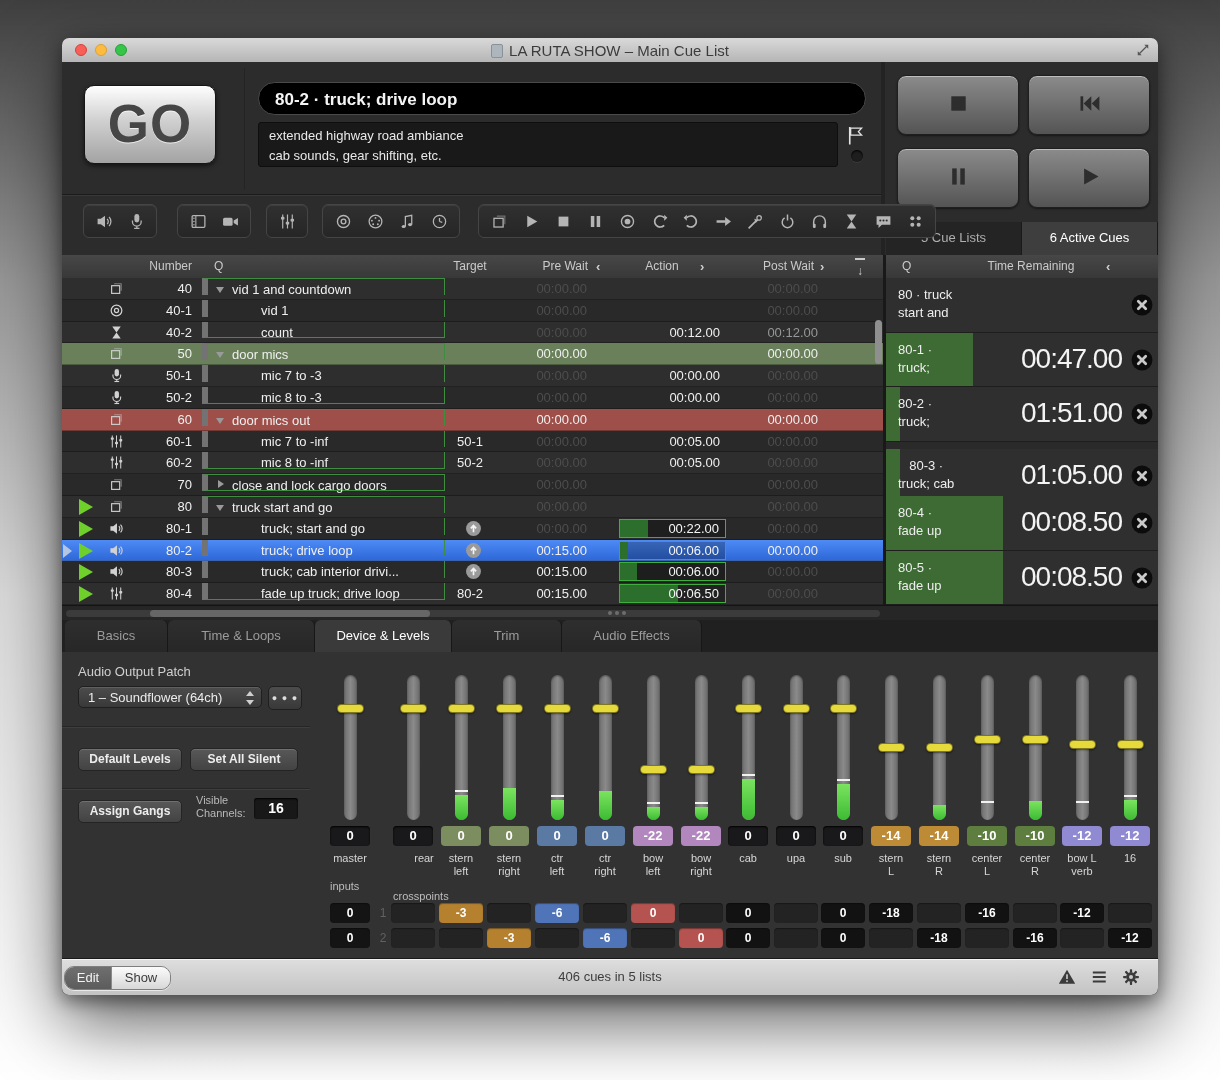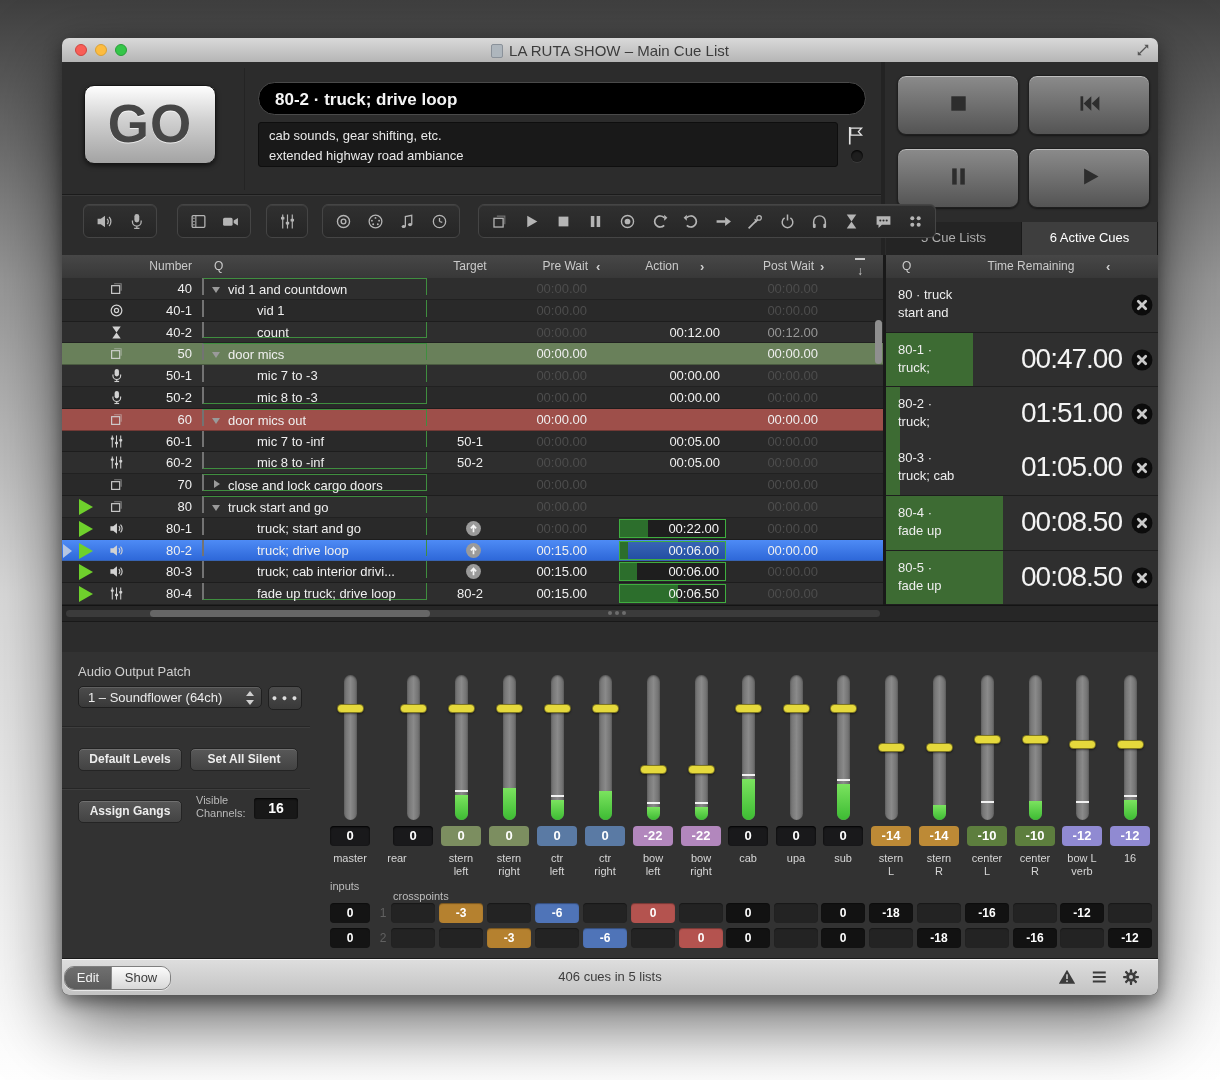--- a/index.html
+++ b/index.html
@@ -53,21 +53,21 @@
   .chev{font-weight:700;font-size:13px;color:#d0d0d0}
   .sortic{position:absolute;left:793px;top:3px;width:10px;text-align:center;color:#cacaca;font-size:12px;line-height:16px;border-top:2px solid #cacaca}
   
   #cue-rows{position:absolute;left:0;top:216px;width:822px;height:327px;background:#262626;overflow:hidden}
   .crow{position:absolute;left:0;width:822px;height:21.8px;box-sizing:border-box;border-bottom:1px solid rgba(0,0,0,.28);font-size:13px;color:#efefef}
   .crow.even{background:#2e2e2e}.crow.odd{background:#292929}
   .crow .ph{position:absolute;left:1px;top:4px;width:0;height:0;border-top:7px solid transparent;border-bottom:7px solid transparent;border-left:9px solid #b5c6e3}
   .crow .ptri{position:absolute;left:17px;top:3px;width:0;height:0;border-top:8px solid transparent;border-bottom:8px solid transparent;border-left:14px solid #6fd02c}
   .crow .cic{position:absolute;left:47px;top:3px;width:18px;height:16px}
   .crow .num{position:absolute;left:66px;width:64px;text-align:right;line-height:21.8px}
-  .qb{position:absolute;left:140px;width:225px;top:0;bottom:4px;border-left:2px solid #737373;border-right:1px solid #3f8e3f;box-sizing:border-box}
+  .qb{position:absolute;left:140px;width:243px;top:0;bottom:4px;border-left:6px solid #737373;border-right:1px solid #3f8e3f;box-sizing:border-box}
   .qb.t{border-top:1px solid #3f8e3f}.qb.b{border-bottom:1px solid #3f8e3f}
   .disc-o{position:absolute;left:8px;top:8px;width:0;height:0;border-left:4.5px solid transparent;border-right:4.5px solid transparent;border-top:6px solid #9a9a9a}
   .disc-c{position:absolute;left:10px;top:5px;width:0;height:0;border-top:4.5px solid transparent;border-bottom:4.5px solid transparent;border-left:6px solid #9a9a9a}
   .qn{position:absolute;line-height:21.8px;white-space:nowrap}
   .qn.grp{left:24px}.qn.chld{left:53px}
   .tgt{position:absolute;left:368px;width:80px;text-align:center;line-height:21.8px}
   .tgtic{position:absolute;left:403px;top:2px;width:17px;height:17px}
   .pre{position:absolute;left:430px;width:95px;text-align:right;line-height:21.8px}
   .act{position:absolute;left:563px;width:95px;text-align:right;line-height:21.8px}
   .post{position:absolute;left:660px;width:96px;text-align:right;line-height:21.8px}
@@ -150,22 +150,22 @@
             <line x1="4" y1="12" x2="12" y2="4" stroke="#555" stroke-width="1.4"></line>
           </svg></span>
     </div>
 
     <div id="content">
 
       <div id="go-btn">GO</div>
       <div class="standby-sep"></div>
       <div id="cue-pill">80-2 · truck; drive loop</div>
       <div id="cue-notes">
+          <div>extended highway road ambiance</div>
           <div>cab sounds, gear shifting, etc.</div>
-          <div>extended highway road ambiance</div>
         </div>
       <span id="flag"><svg width="20" height="20" viewBox="0 0 16 16">
             <line x1="3" y1="1.5" x2="3" y2="15.5" stroke="#e2e2e2" stroke-width="1.3"></line>
             <path d="M3.7 2.5h8.7l-2.5 2.8 2.5 2.8H3.7z" fill="none" stroke="#e2e2e2" stroke-width="1.1"></path>
           </svg></span>
       <div id="flag-dot"></div>
       <div class="hsep1"></div>
       <div class="hsep1b"></div>
       <div class="vsep-right"></div>
 
@@ -678,21 +678,21 @@
             <span class="afill" style="width:14px;background:#3d6b33"></span>
             <span class="aq">80-2 ·
 truck;</span>
             <span class="at2">01:51.00</span>
             <span class="ax"><svg width="22" height="22" viewBox="0 0 16 16">
                 <circle cx="8" cy="8" r="7.6" fill="#0c0c0c"></circle>
                 <line x1="5.3" y1="5.3" x2="10.7" y2="10.7" stroke="#c9c9c9" stroke-width="2" stroke-linecap="round"></line>
                 <line x1="10.7" y1="5.3" x2="5.3" y2="10.7" stroke="#c9c9c9" stroke-width="2" stroke-linecap="round"></line>
               </svg></span>
           </div>
-          <div class="acue" style="top: 163px;">
+          <div class="acue" style="top: 171px; text-align: center;">
             <span class="afill" style="width:14px;background:#3d6b33"></span>
             <span class="aq">80-3 ·
 truck; cab</span>
             <span class="at2">01:05.00</span>
             <span class="ax"><svg width="22" height="22" viewBox="0 0 16 16">
                 <circle cx="8" cy="8" r="7.6" fill="#0c0c0c"></circle>
                 <line x1="5.3" y1="5.3" x2="10.7" y2="10.7" stroke="#c9c9c9" stroke-width="2" stroke-linecap="round"></line>
                 <line x1="10.7" y1="5.3" x2="5.3" y2="10.7" stroke="#c9c9c9" stroke-width="2" stroke-linecap="round"></line>
               </svg></span>
           </div>
@@ -724,20 +724,27 @@
         <div class="htrack">
             <div class="hthumb"></div>
           </div>
         <div class="grip">
             <i></i>
             <i></i>
             <i></i>
           </div>
       </div>
 
+      <div class="itabs">
+        <div class="itab" style="left:3px;width:103px">Basics</div>
+        <div class="itab" style="left:106px;width:147px">Time &amp; Loops</div>
+        <div class="itab active" style="left:253px;width:137px">Device &amp; Levels</div>
+        <div class="itab" style="left:390px;width:110px">Trim</div>
+        <div class="itab" style="left:500px;width:140px">Audio Effects</div>
+      </div>
 
       <div id="inspector">
         <div class="ilabel">Audio Output Patch</div>
         <div class="drop"><span>1 – Soundflower (64ch)</span>
           <span class="stepper">
               <i class="up"></i>
               <i class="dn"></i>
             </span>
         </div>
         <div class="morebtn">● ● ●</div>
@@ -750,21 +757,21 @@
         <div class="vcval">16</div>
         <div class="xlab" style="left:268px;top:228px">inputs</div>
         <div class="xlab" style="left:331px;top:238px">crosspoints</div>
       <div class="ftrack" style="left: 281.5px; top: 23px;"></div>
           <div class="fhandle" style="left: 274.5px; top: 52px; background: rgb(229, 217, 60);"></div>
           <div class="fval" style="left: 268px; top: 174px; background: rgb(25, 25, 27); box-shadow: rgb(0, 0, 0) 0px 1px 2px inset;">0</div>
           <div class="flab" style="left: 261px; top: 200px;">master</div>
           <div class="ftrack" style="left: 344.5px; top: 23px;"></div>
           <div class="fhandle" style="left: 337.5px; top: 52px; background: rgb(229, 217, 60);"></div>
           <div class="fval" style="left: 331px; top: 174px; background: rgb(25, 25, 27); box-shadow: rgb(0, 0, 0) 0px 1px 2px inset;">0</div>
-          <div class="flab" style="left: 308px; top: 200px; text-align: center;">rear</div>
+          <div class="flab" style="left: 335px; top: 200px; text-align: center;">rear</div>
           <div class="ftrack" style="left: 392.5px; top: 23px;">
             <span class="fmeter" style="height:25px"></span>
             <span class="fpeak" style="bottom:28px"></span>
           </div>
           <div class="fhandle" style="left: 385.5px; top: 52px; background: rgb(229, 217, 60);"></div>
           <div class="fval" style="left: 379px; top: 174px; background: rgb(124, 142, 96);">0</div>
           <div class="flab" style="left: 372px; top: 200px;">stern
 left</div>
           <div class="ftrack" style="left: 440.5px; top: 23px;">
             <span class="fmeter" style="height:32px"></span>

